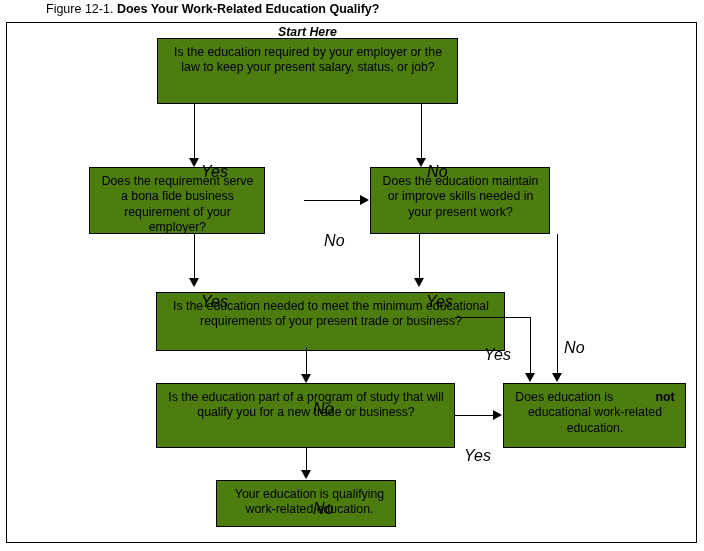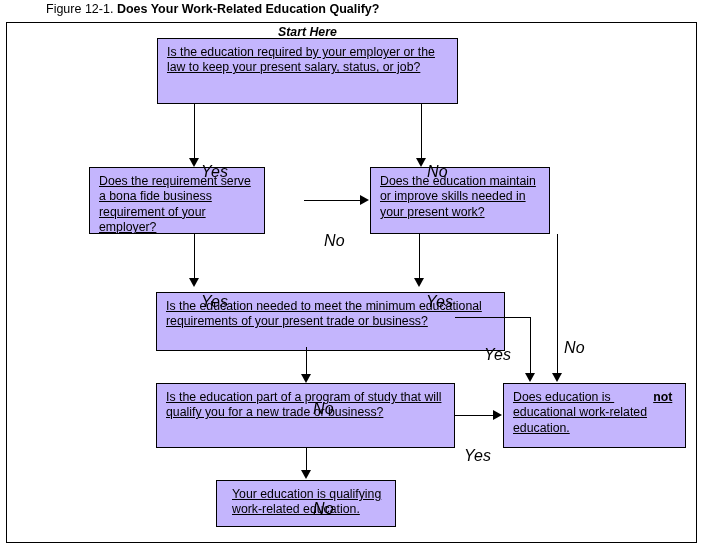--- a/index.html
+++ b/index.html
@@ -42,26 +42,25 @@
     width: 691px;
     height: 521px;
     border: 1.5px solid #000000;
     box-sizing: border-box;
     background: #ffffff;
   }
   .flow-box {
     position: absolute;
     border: 1.3px solid #000000;
     box-sizing: border-box;
-    background: #c4b5fd;
+    background: #4d7c0f;
     font-size: 12.3px;
     line-height: 15.4px;
     padding: 6px 8px 4px 9px;
-    text-align: left;
-    text-decoration: underline;
+    text-align: center;
   }
   .start-label {
     position: absolute;
     font-size: 12.3px;
     font-style: italic;
     font-weight: bold;
     white-space: nowrap;
   }
   .edge-label {
     position: absolute;

